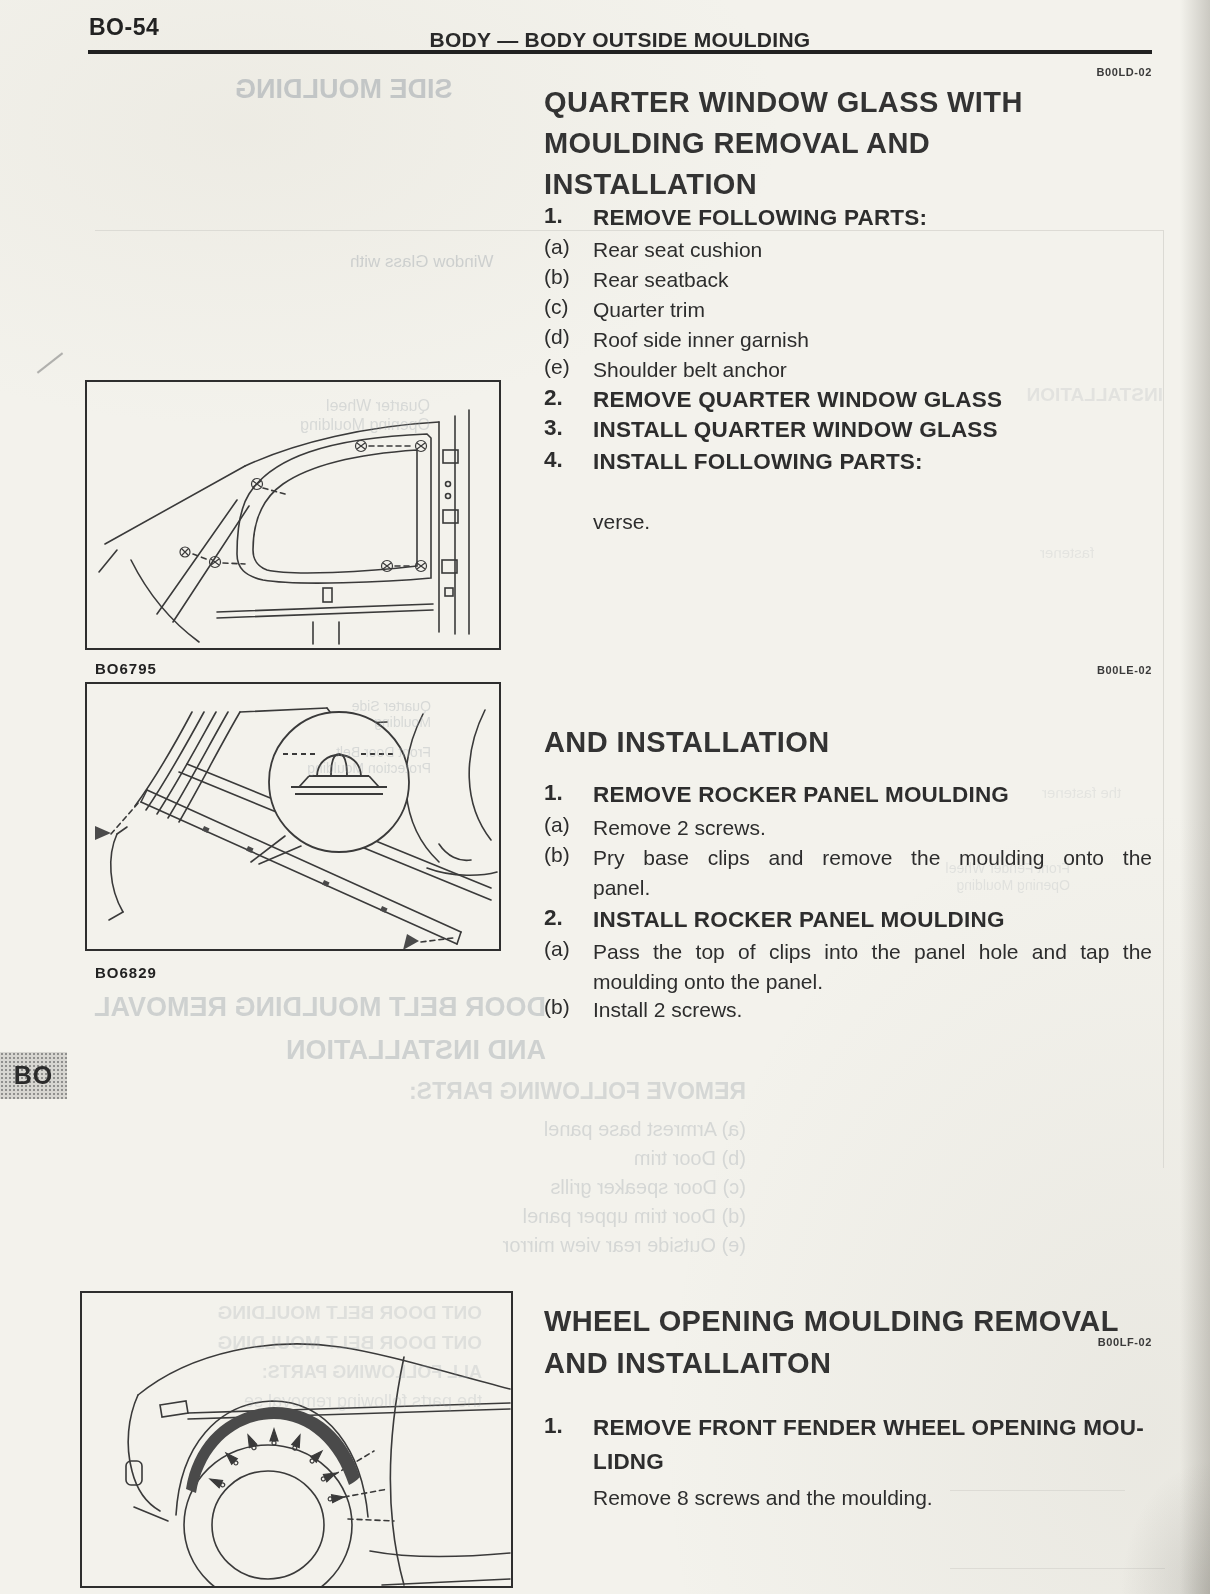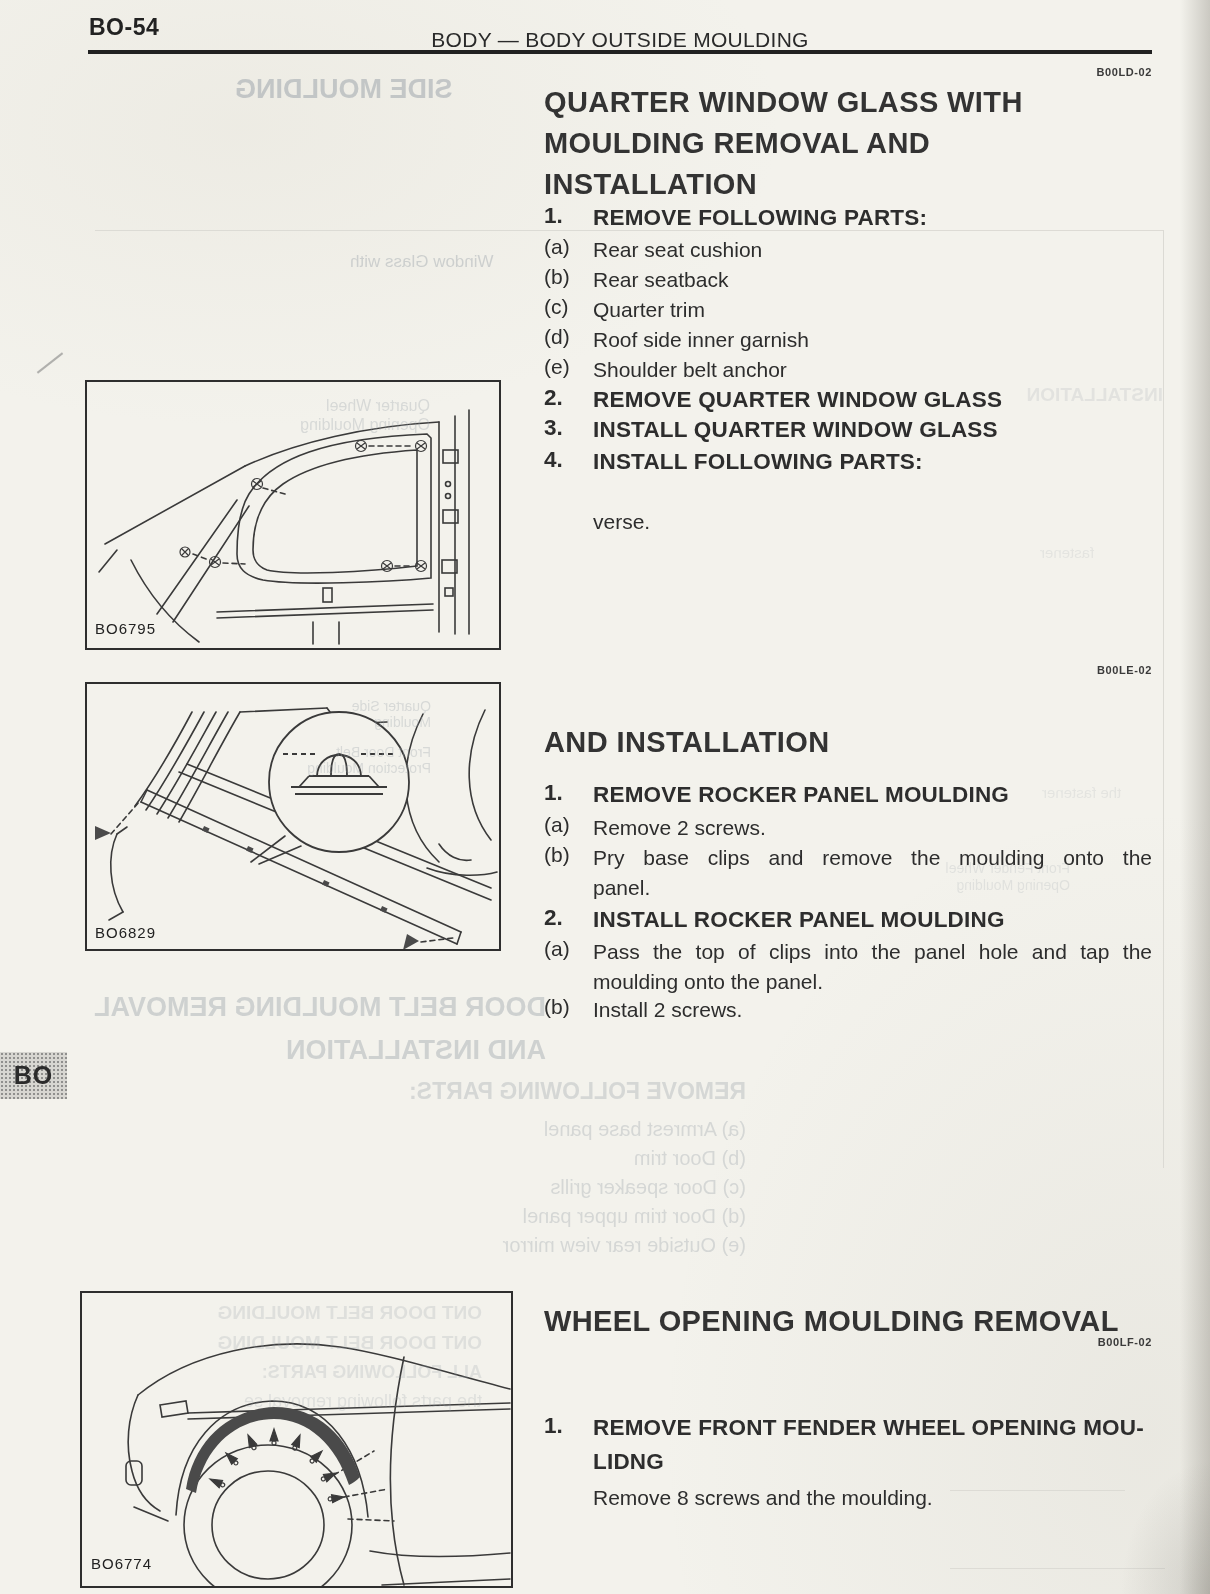--- a/index.html
+++ b/index.html
@@ -8,33 +8,33 @@
     background:#f3f2ec;
     background-image:
       radial-gradient(ellipse 900px 500px at 20% 8%, rgba(210,205,190,.18), transparent 60%),
       radial-gradient(ellipse 700px 900px at 95% 90%, rgba(150,145,130,.10), transparent 70%);
     font-family:"Liberation Sans", sans-serif;
     color:#2d2d2d; overflow:hidden;
   }
   .abs{position:absolute;}
   
   .page-num{font-size:23px;font-weight:700;letter-spacing:.5px;color:#222;}
-  .hdr-title{font-size:21px;font-weight:400;text-align:center;color:#2a2a2a;letter-spacing:.3px;}
+  .hdr-title{font-size:21px;font-weight:700;text-align:center;color:#2a2a2a;letter-spacing:.3px;}
   .hdr-rule{height:4px;background:#212121;}
   
   .sec-title{font-size:29px;font-weight:700;color:#333;letter-spacing:.4px;white-space:nowrap;}
   .sec-code{font-size:11px;font-weight:700;color:#3a3a3a;letter-spacing:.6px;text-align:right;}
   .marker{font-size:21px;color:#2d2d2d;width:46px;}
   .marker.b{font-weight:700;font-size:22.5px;}
   .stepline{font-size:21px;color:#2d2d2d;line-height:30px;width:559px;}
   .stepline.b{font-weight:700;font-size:22.5px;letter-spacing:.2px;white-space:nowrap;}
   .just{text-align:justify;text-align-last:justify;}
   
   .figure{border:2.5px solid #2e2e2e;background:transparent;}
-  .fig-label{position:absolute;font-size:15px;font-weight:400;letter-spacing:1px;color:#222;}
+  .fig-label{position:absolute;font-size:15px;font-weight:700;letter-spacing:1px;color:#222;margin-top:40px;}
   .fig svg{display:block;}
   
   .ghost{transform:scaleX(-1);color:#98a0a8;font-family:"Liberation Sans",sans-serif;}
   .ghost div{white-space:nowrap;}
   .gline{background:#d8d7d1;}
   
   .bo-tab{
     width:67px;height:47px;display:flex;align-items:center;justify-content:center;
     background-color:#d7d6d1;
     background-image:radial-gradient(#8f8f8d 1px, transparent 1.3px);
@@ -248,20 +248,21 @@
     <div style="font-size:20px;line-height:29px;">(c) Door speaker grills</div>
     <div style="font-size:20px;line-height:29px;">(d) Door trim upper panel</div>
     <div style="font-size:20px;line-height:29px;">(e) Outside rear view mirror</div>
   </div>
 
   <div class="abs bo-tab" style="left:0;top:1052px;">BO</div>
   <div class="abs scratch" style="left:34px;top:362px;"></div>
 
   <div class="abs sec-code" style="left:1020px;top:1336px;width:132px;">B00LF-02</div>
   <div class="abs sec-title" style="left:544px;top:1305px;">WHEEL OPENING MOULDING REMOVAL</div>
+  <div class="abs sec-title" style="left:544px;top:1347px;">AND INSTALLAITON</div>
 
   <div class="abs marker b" style="left:544px;top:1413px;">1.</div>
   <div class="abs stepline b" style="left:593px;top:1413px;">REMOVE FRONT FENDER WHEEL OPENING MOU-</div>
   <div class="abs stepline b" style="left:593px;top:1447px;">LIDNG</div>
   <div class="abs stepline" style="left:593px;top:1483px;">Remove 8 screws and the moulding.</div>
 
   <div class="abs figure fig" style="left:80px;top:1291px;width:429px;height:293px;">
     <svg width="429" height="293" viewBox="0 0 429 293">
       <g fill="none" stroke="#3a3a3a" stroke-width="1.6" stroke-linecap="round">
         <path d="M56,102 C110,58 190,44 258,54 C300,60 352,76 428,96"></path>

